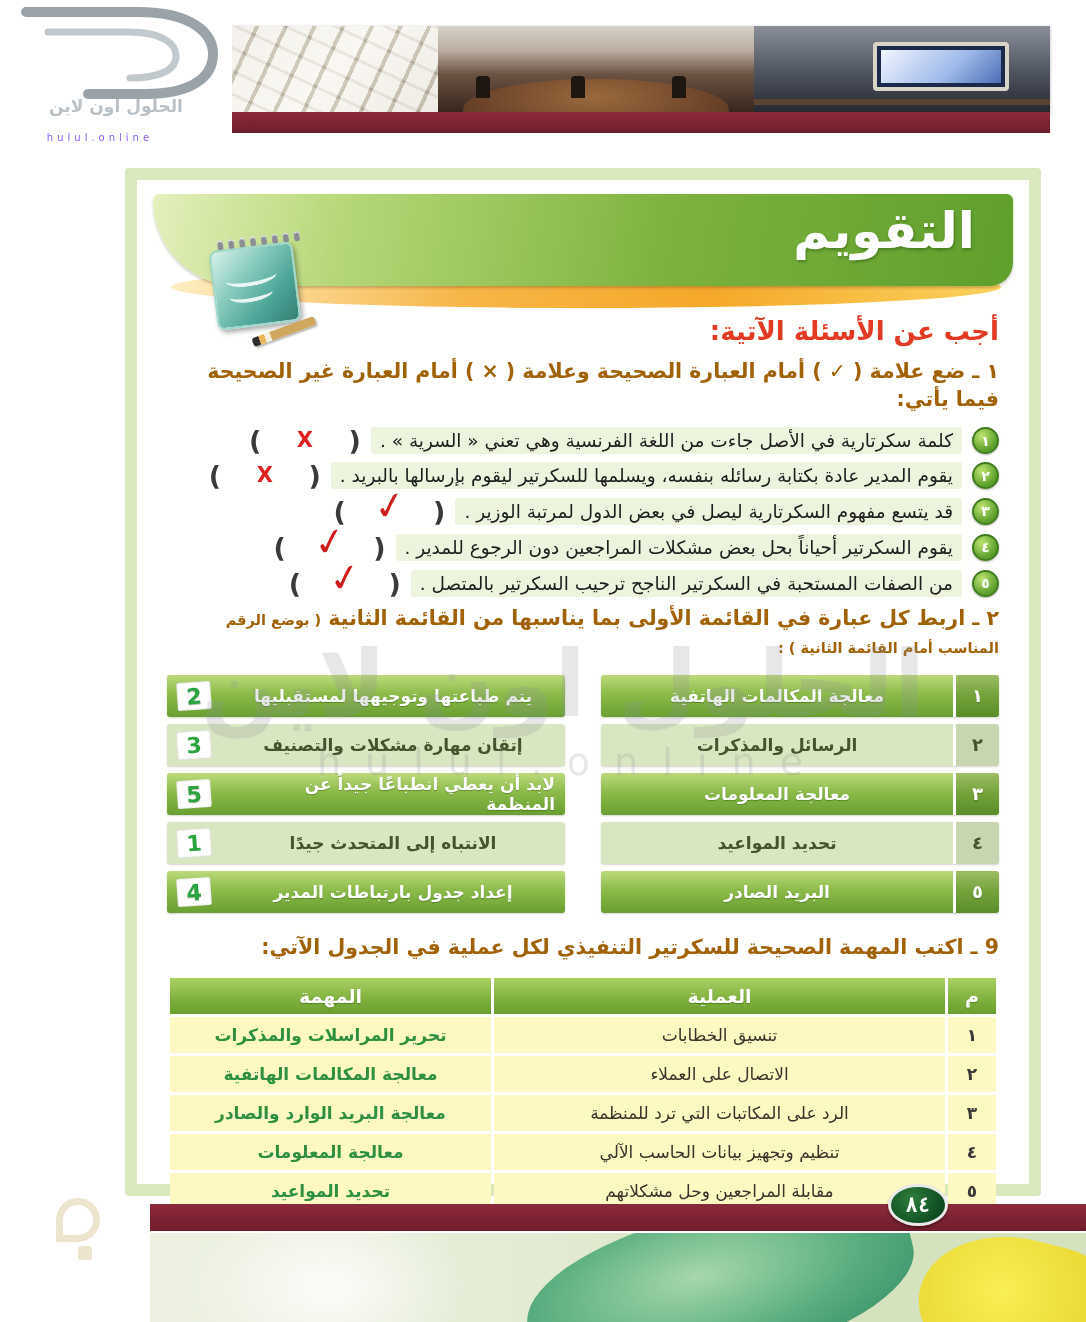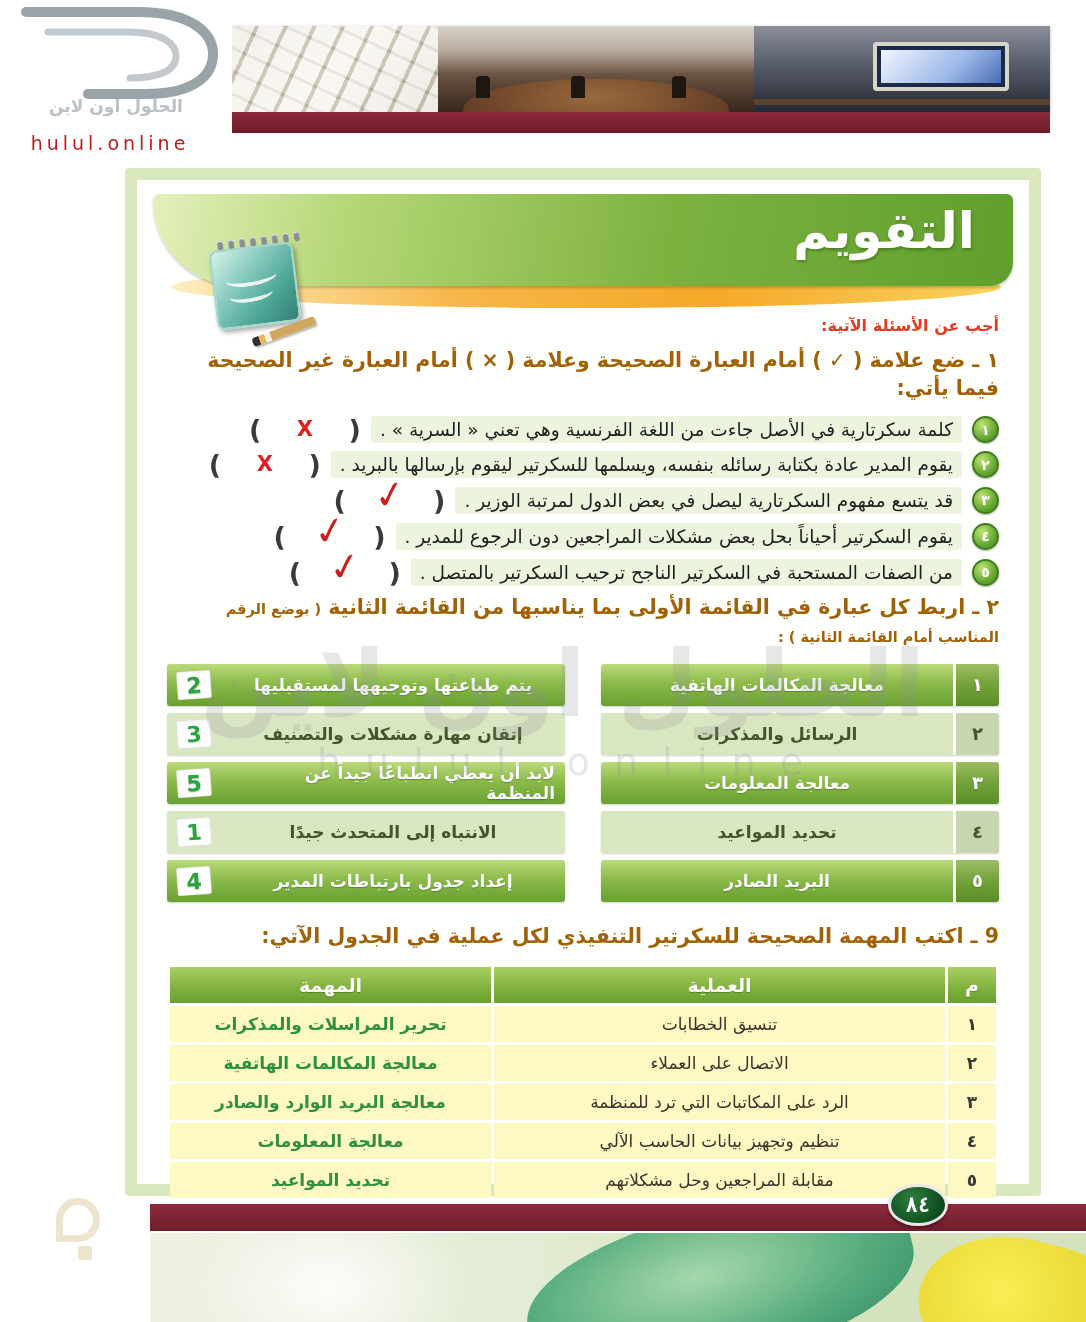--- a/index.html
+++ b/index.html
@@ -22,21 +22,21 @@
   .monitor { position:absolute; right:14%; top:18%; width:46%; height:56%; background:#1b2a4a; border:4px solid #d8d5c8; border-radius:4px; }
   .monitor-screen { position:absolute; inset:4px; background:linear-gradient(135deg,#f2f6ff 0%, #9db8e8 60%, #4a6db5 100%); }
   .desk-line { position:absolute; left:0; right:0; bottom:10%; height:6px; background:#5a4330; }
 
   .maroon-bar-top { position:absolute; left:30px; top:112px; right:36px; height:21px; background:linear-gradient(180deg,#8d2a3b,#6f1d2b); }
 
   
   .logo-corner { position:absolute; left:0; top:0; width:232px; height:162px; background:#fff; z-index:5; }
   .logo-mark { position:absolute; left:8px; top:2px; }
   .logo-arabic { position:absolute; left:16px; top:96px; color:#b9c1c6; font-size:17px; font-weight:bold; width:200px; text-align:center; }
-  .logo-latin { position:absolute; left:10px; top:132px; color:#b91c1c; font-size:19px; letter-spacing:4px; width:200px; text-align:center; }
+  .logo-latin { position:absolute; left:0; top:132px; color:#8b5cf6; font-size:10px; letter-spacing:4px; width:200px; text-align:center; }
 
   
   .frame { position:absolute; left:125px; top:168px; width:916px; height:1028px; background:#d9e8bd; border-radius:4px; }
   .frame-inner { position:absolute; inset:12px; background:#fffffe; }
 
   .banner { position:relative; height:92px; margin:14px 16px 0 16px; z-index:2;
     background:linear-gradient(100deg,#e4f0bd 0%, #b6d878 22%, #7db23f 60%, #5f9f2c 100%);
     border-radius:8px 8px 30px 110px; box-shadow:0 2px 3px rgba(0,0,0,.2); }
   .banner-title { position:absolute; right:38px; top:8px; font-size:50px; font-weight:bold; color:#ffffff; text-shadow:1px 2px 3px rgba(40,80,10,.45); }
   .swoosh { position:absolute; left:34px; right:28px; top:86px; height:42px; border-radius:50%; z-index:1;
@@ -52,21 +52,21 @@
   .nb-ring { width:6px; height:10px; background:#8b8f93; border-radius:3px; box-shadow:inset 0 1px 1px #fff; }
   .nb-curl { position:absolute; border-bottom:4px solid rgba(255,255,255,.85); border-radius:50%; transform:rotate(-10deg); }
   .nb-curl1 { left:26px; top:40px; width:52px; height:18px; }
   .nb-curl2 { left:30px; top:58px; width:44px; height:16px; }
   .pencil { position:absolute; right:2px; bottom:4px; width:66px; height:9px; border-radius:3px; transform:rotate(-20deg);
     background:linear-gradient(90deg,#2f2f2f 0 7px, #e9b75a 7px 13px, #f6f0df 13px 19px, #d0a75f 19px 100%);
     box-shadow:1px 2px 2px rgba(0,0,0,.3); }
 
   .content { position:relative; z-index:4; direction:rtl; padding:30px 30px 0 30px; }
 
-  .intro-heading { color:#e43a23; font-size:16px; font-weight:bold; margin-bottom:12px; }
+  .intro-heading { color:#e43a23; font-size:26px; font-weight:bold; margin-bottom:12px; }
   .q-heading { color:#a16207; font-size:20.5px; font-weight:bold; margin-bottom:14px; line-height:1.35; }
   .q-heading .note { font-size:14.5px; }
 
   
   .q1-items { margin-bottom:6px; }
   .q1-row { display:flex; align-items:center; gap:10px; margin-bottom:8px; }
   .num-badge { flex:0 0 27px; width:27px; height:27px; border-radius:50%; display:flex; align-items:center; justify-content:center;
     background:radial-gradient(circle at 35% 30%, #bfe472, #5a9e2b 70%); border:2px solid #3f7d1d;
     color:#fff; font-size:14px; font-weight:bold; box-shadow:0 1px 2px rgba(0,0,0,.3); }
   .q1-text { font-size:18.5px; color:#1e1e1e; background:#edf4de; padding:3px 9px; border-radius:3px; }

